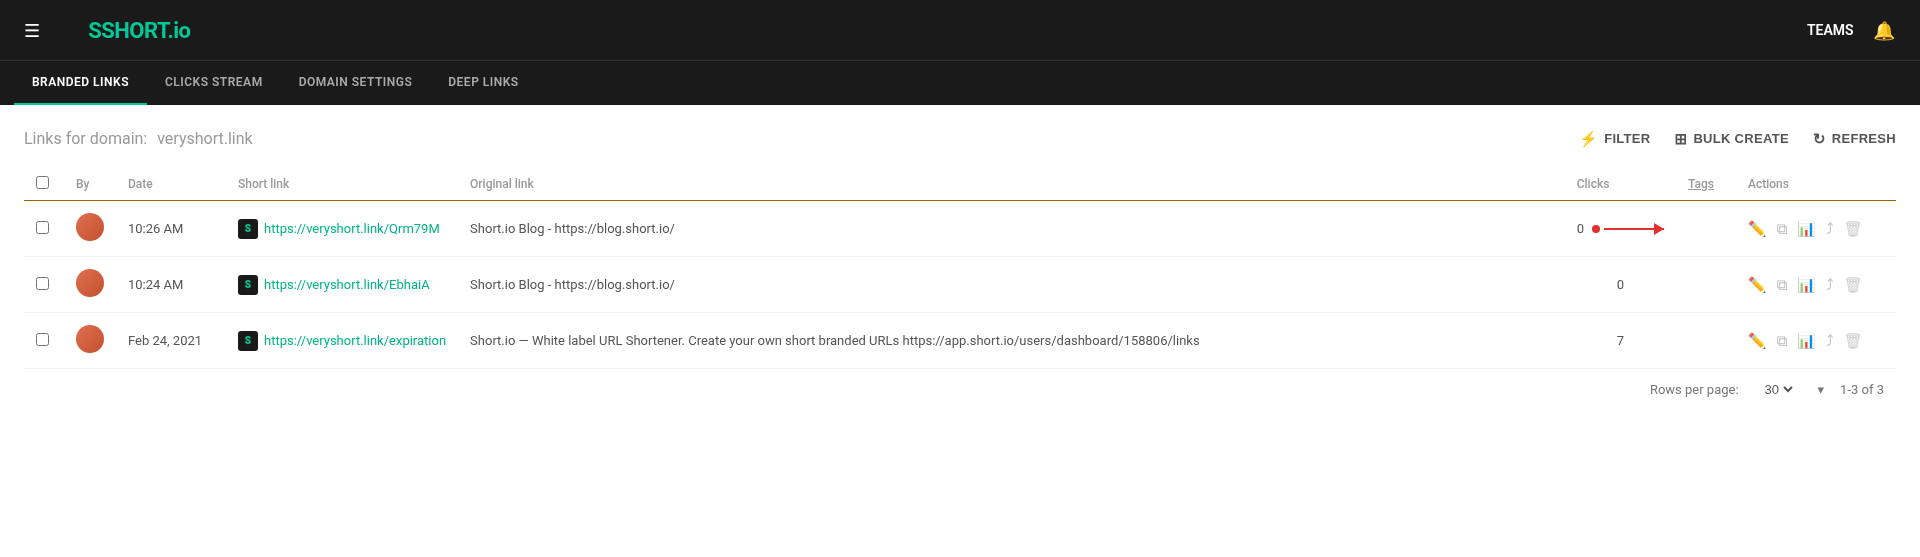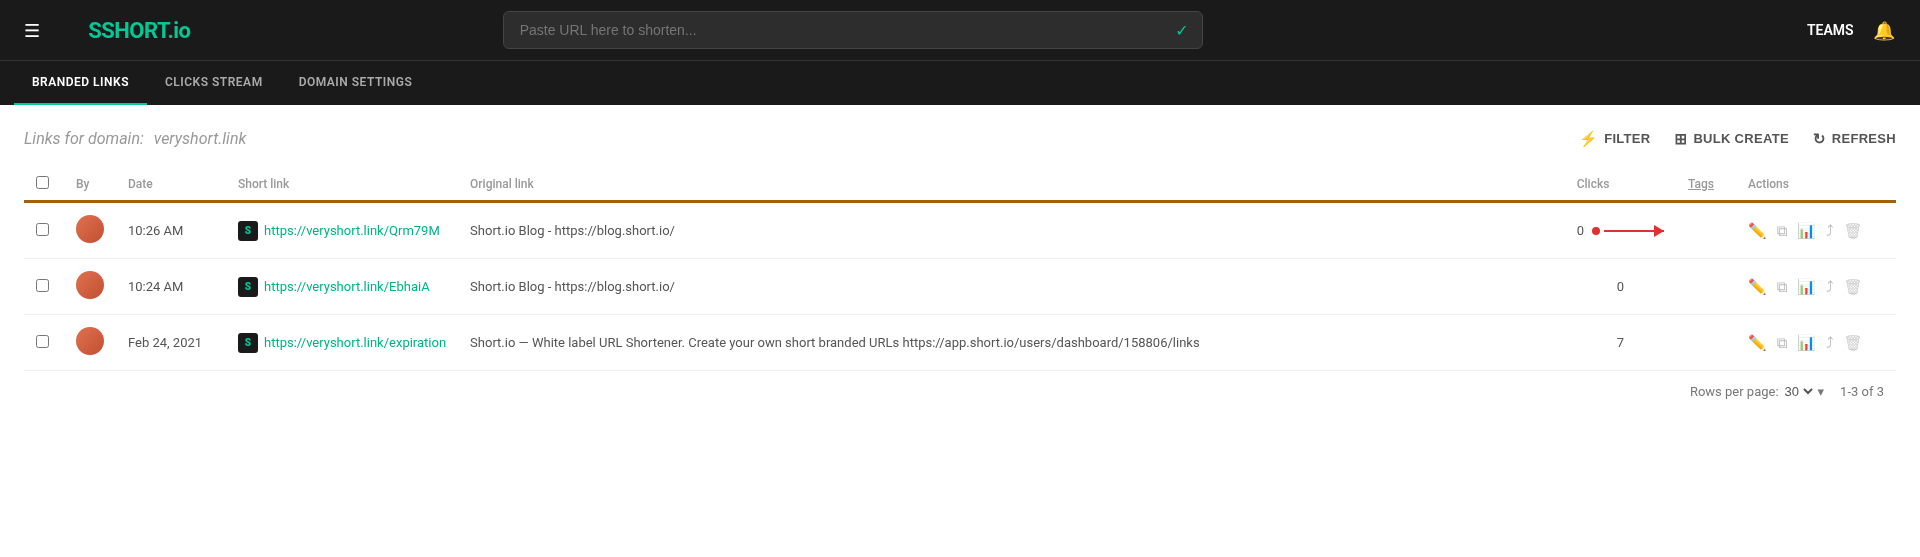--- a/index.html
+++ b/index.html
@@ -76,21 +76,21 @@
     
     .main-content { padding: 24px 24px 16px; }
 
     
     .toolbar {
       display: flex;
       align-items: center;
       justify-content: space-between;
       margin-bottom: 20px;
     }
-    .domain-label { font-size: 16px; color: #333; font-style: italic; }
+    .domain-label { font-size: 16px; color: #333; }
     .domain-label span { color: #999; }
     .toolbar-right {
       display: flex;
       align-items: center;
       gap: 24px;
     }
     .toolbar-btn {
       display: flex;
       align-items: center;
       gap: 6px;
@@ -107,21 +107,21 @@
     .toolbar-btn .btn-icon { font-size: 15px; }
 
     
     .links-table { width: 100%; border-collapse: collapse; }
     .links-table th {
       font-size: 12px;
       color: #999;
       font-weight: 500;
       padding: 8px 12px;
       text-align: left;
-      border-bottom: 3px solid #a16207;
+      border-bottom: 1px solid #a16207;
     }
     .links-table td {
       font-size: 13px;
       color: #555;
       padding: 12px 12px;
       border-bottom: 1px solid #f0f0f0;
       vertical-align: middle;
     }
     .short-link { color: #00b386; text-decoration: none; font-size: 13px; text-align: right; }
     .original-link { color: #555; font-size: 13px; }
@@ -177,48 +177,45 @@
     
     .pagination-row {
       display: flex;
       justify-content: flex-end;
       align-items: center;
       gap: 16px;
       padding: 12px 12px 0;
       font-size: 13px;
       color: #777;
     }
-    .rows-per-page { display: flex; align-items: center; gap: 2px; }
+    .rows-per-page { display: flex; align-items: center; gap: 22px; }
     .rows-select {
       background: none; border: none; font-size: 13px; color: #555;
       cursor: pointer; font-weight: 500;
     }
   </style>
 </head>
 <body>
 
 <div class="top-header">
   <span class="hamburger-icon">☰</span>
   <div class="logo">
     <span style="color:#00c896">S</span><span>SHORT.io</span>
-  </div>
-  <div class="url-bar-wrapper">
-    <input class="url-bar" type="text" readonly="" placeholder="Paste URL here to shorten..." style="">
-    <span class="url-bar-check">✓</span>
   </div>
   <div class="top-right">
     <span class="teams-label">TEAMS</span>
     <span class="bell-icon">🔔</span>
   </div>
 </div>
 
 <nav class="nav-bar">
   <div class="nav-item active">BRANDED LINKS</div>
   <div class="nav-item">CLICKS STREAM</div>
   <div class="nav-item">DOMAIN SETTINGS</div>
+  <div class="nav-item">DEEP LINKS</div>
 </nav>
 
 <div class="main-content">
 
   <div class="toolbar">
     <div class="domain-label">
       <span>Links for domain:</span>
       <span style="color:#999; margin-left:6px;">veryshort.link</span>
     </div>
     <div class="toolbar-right">

